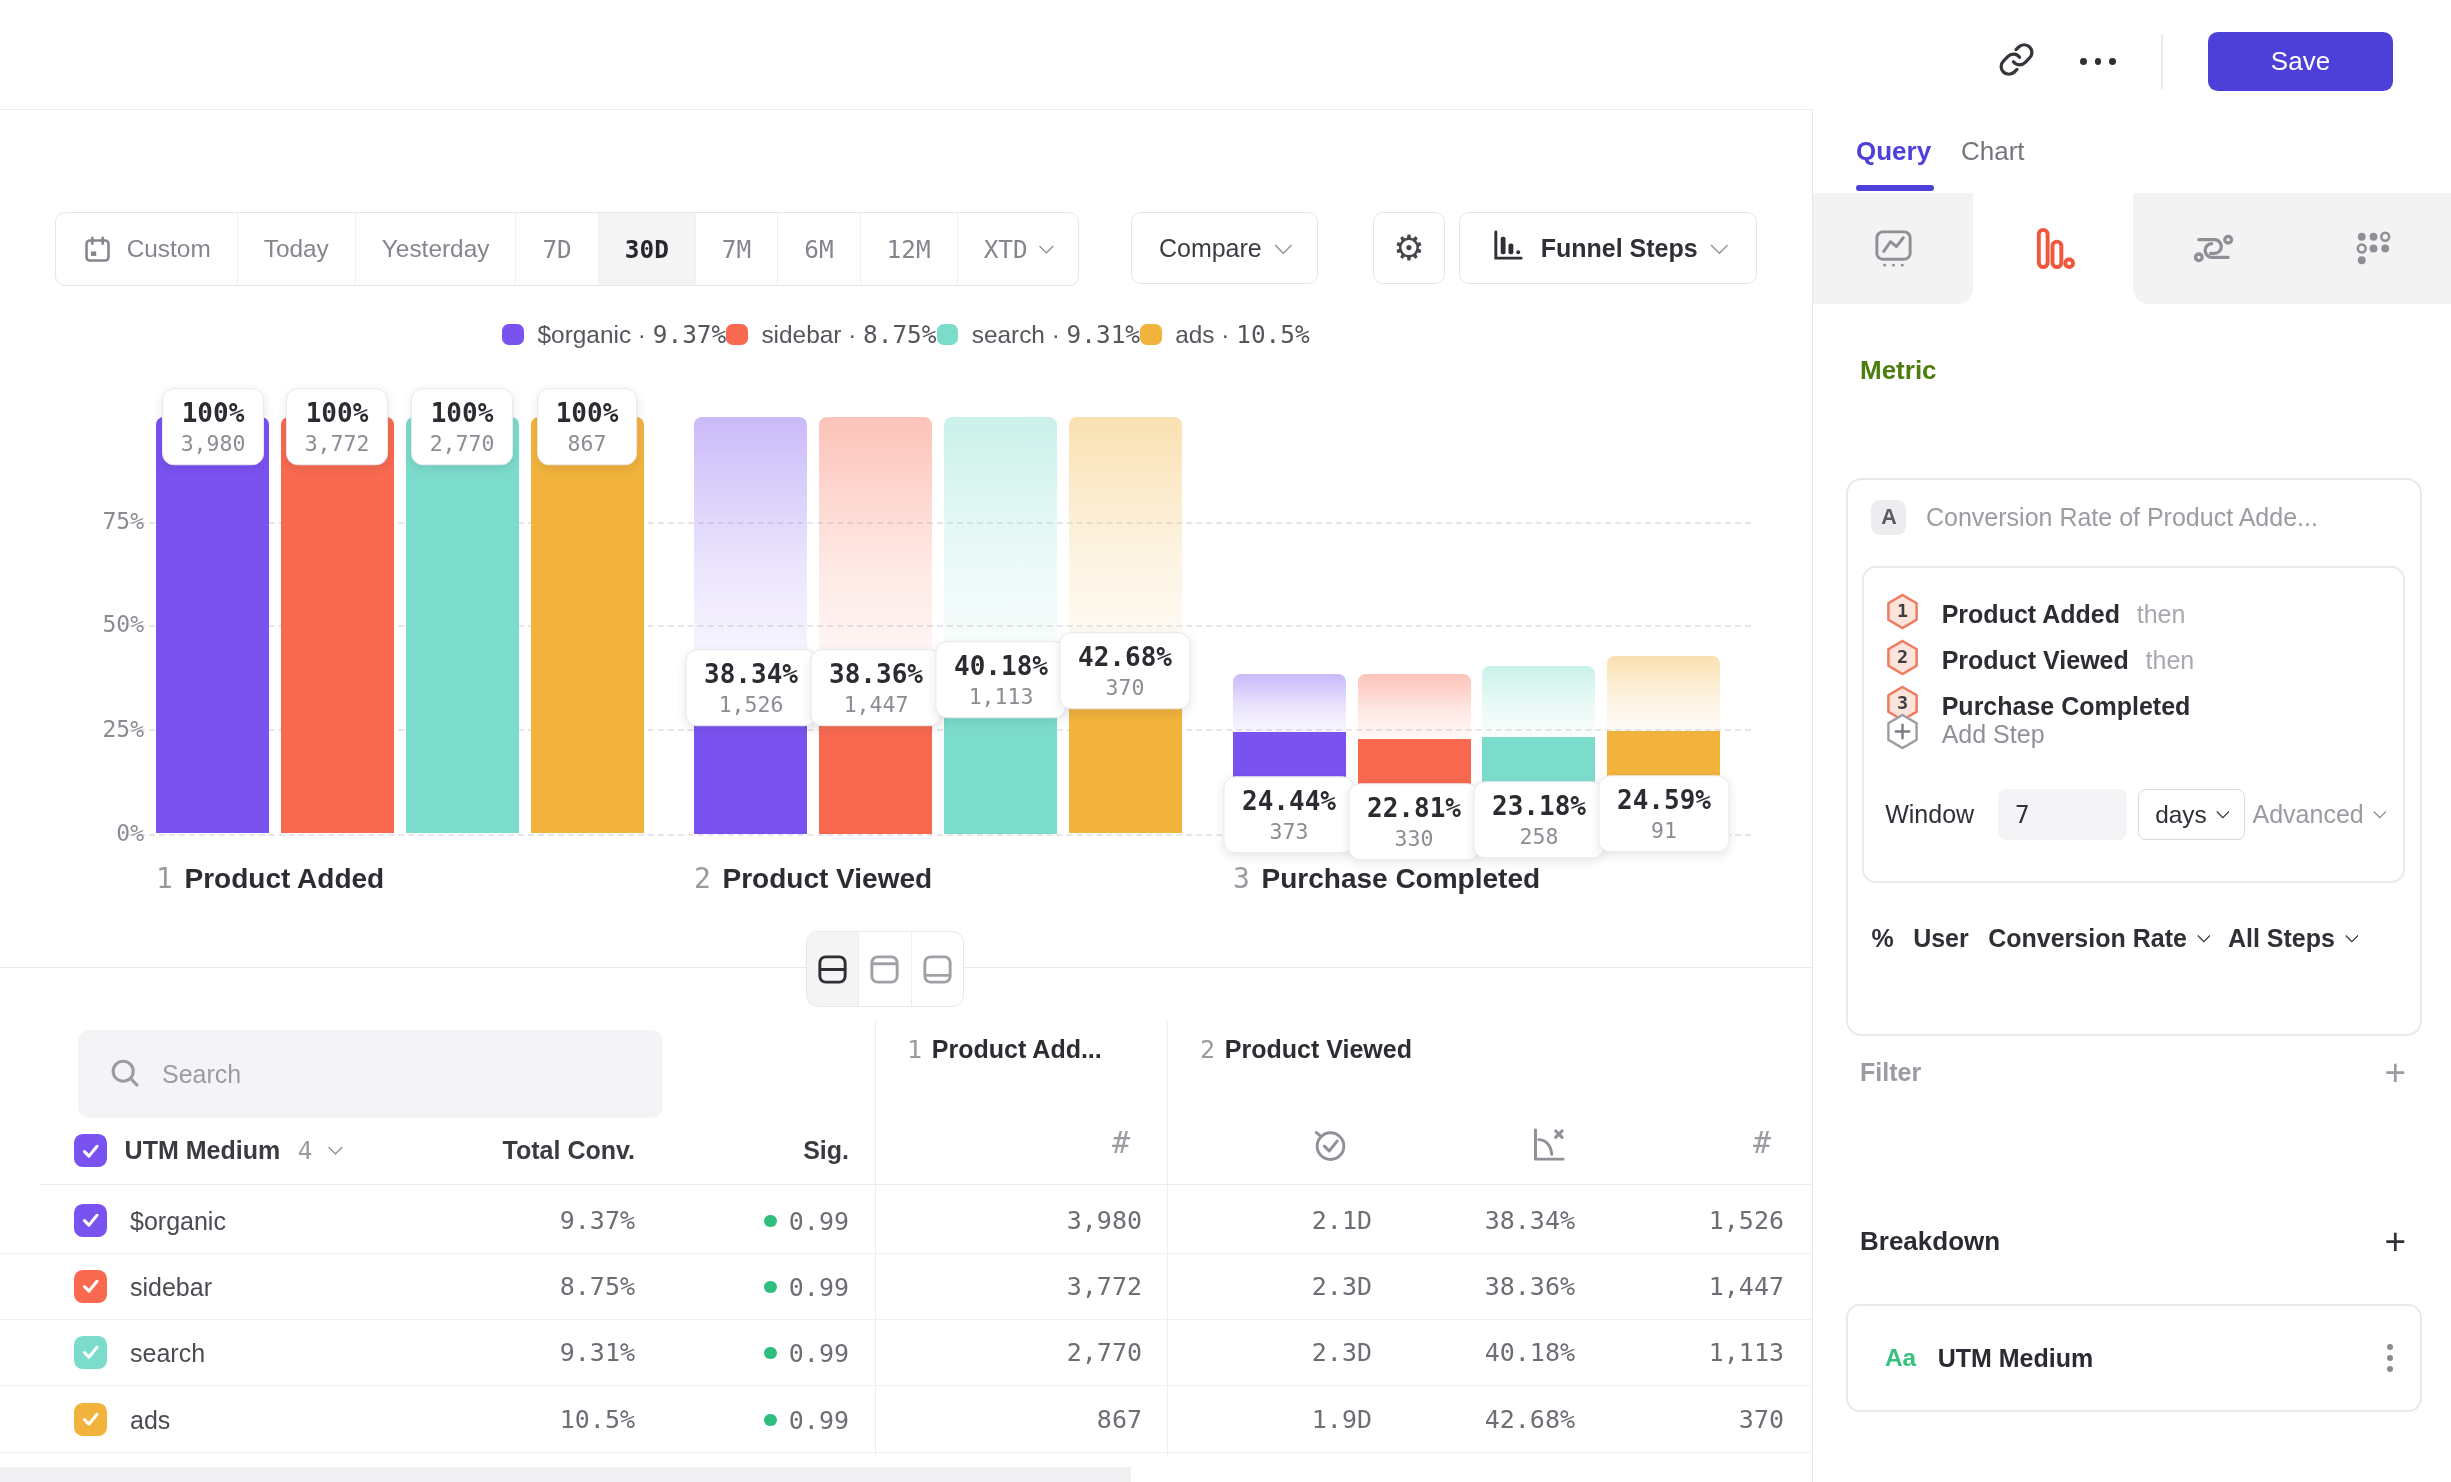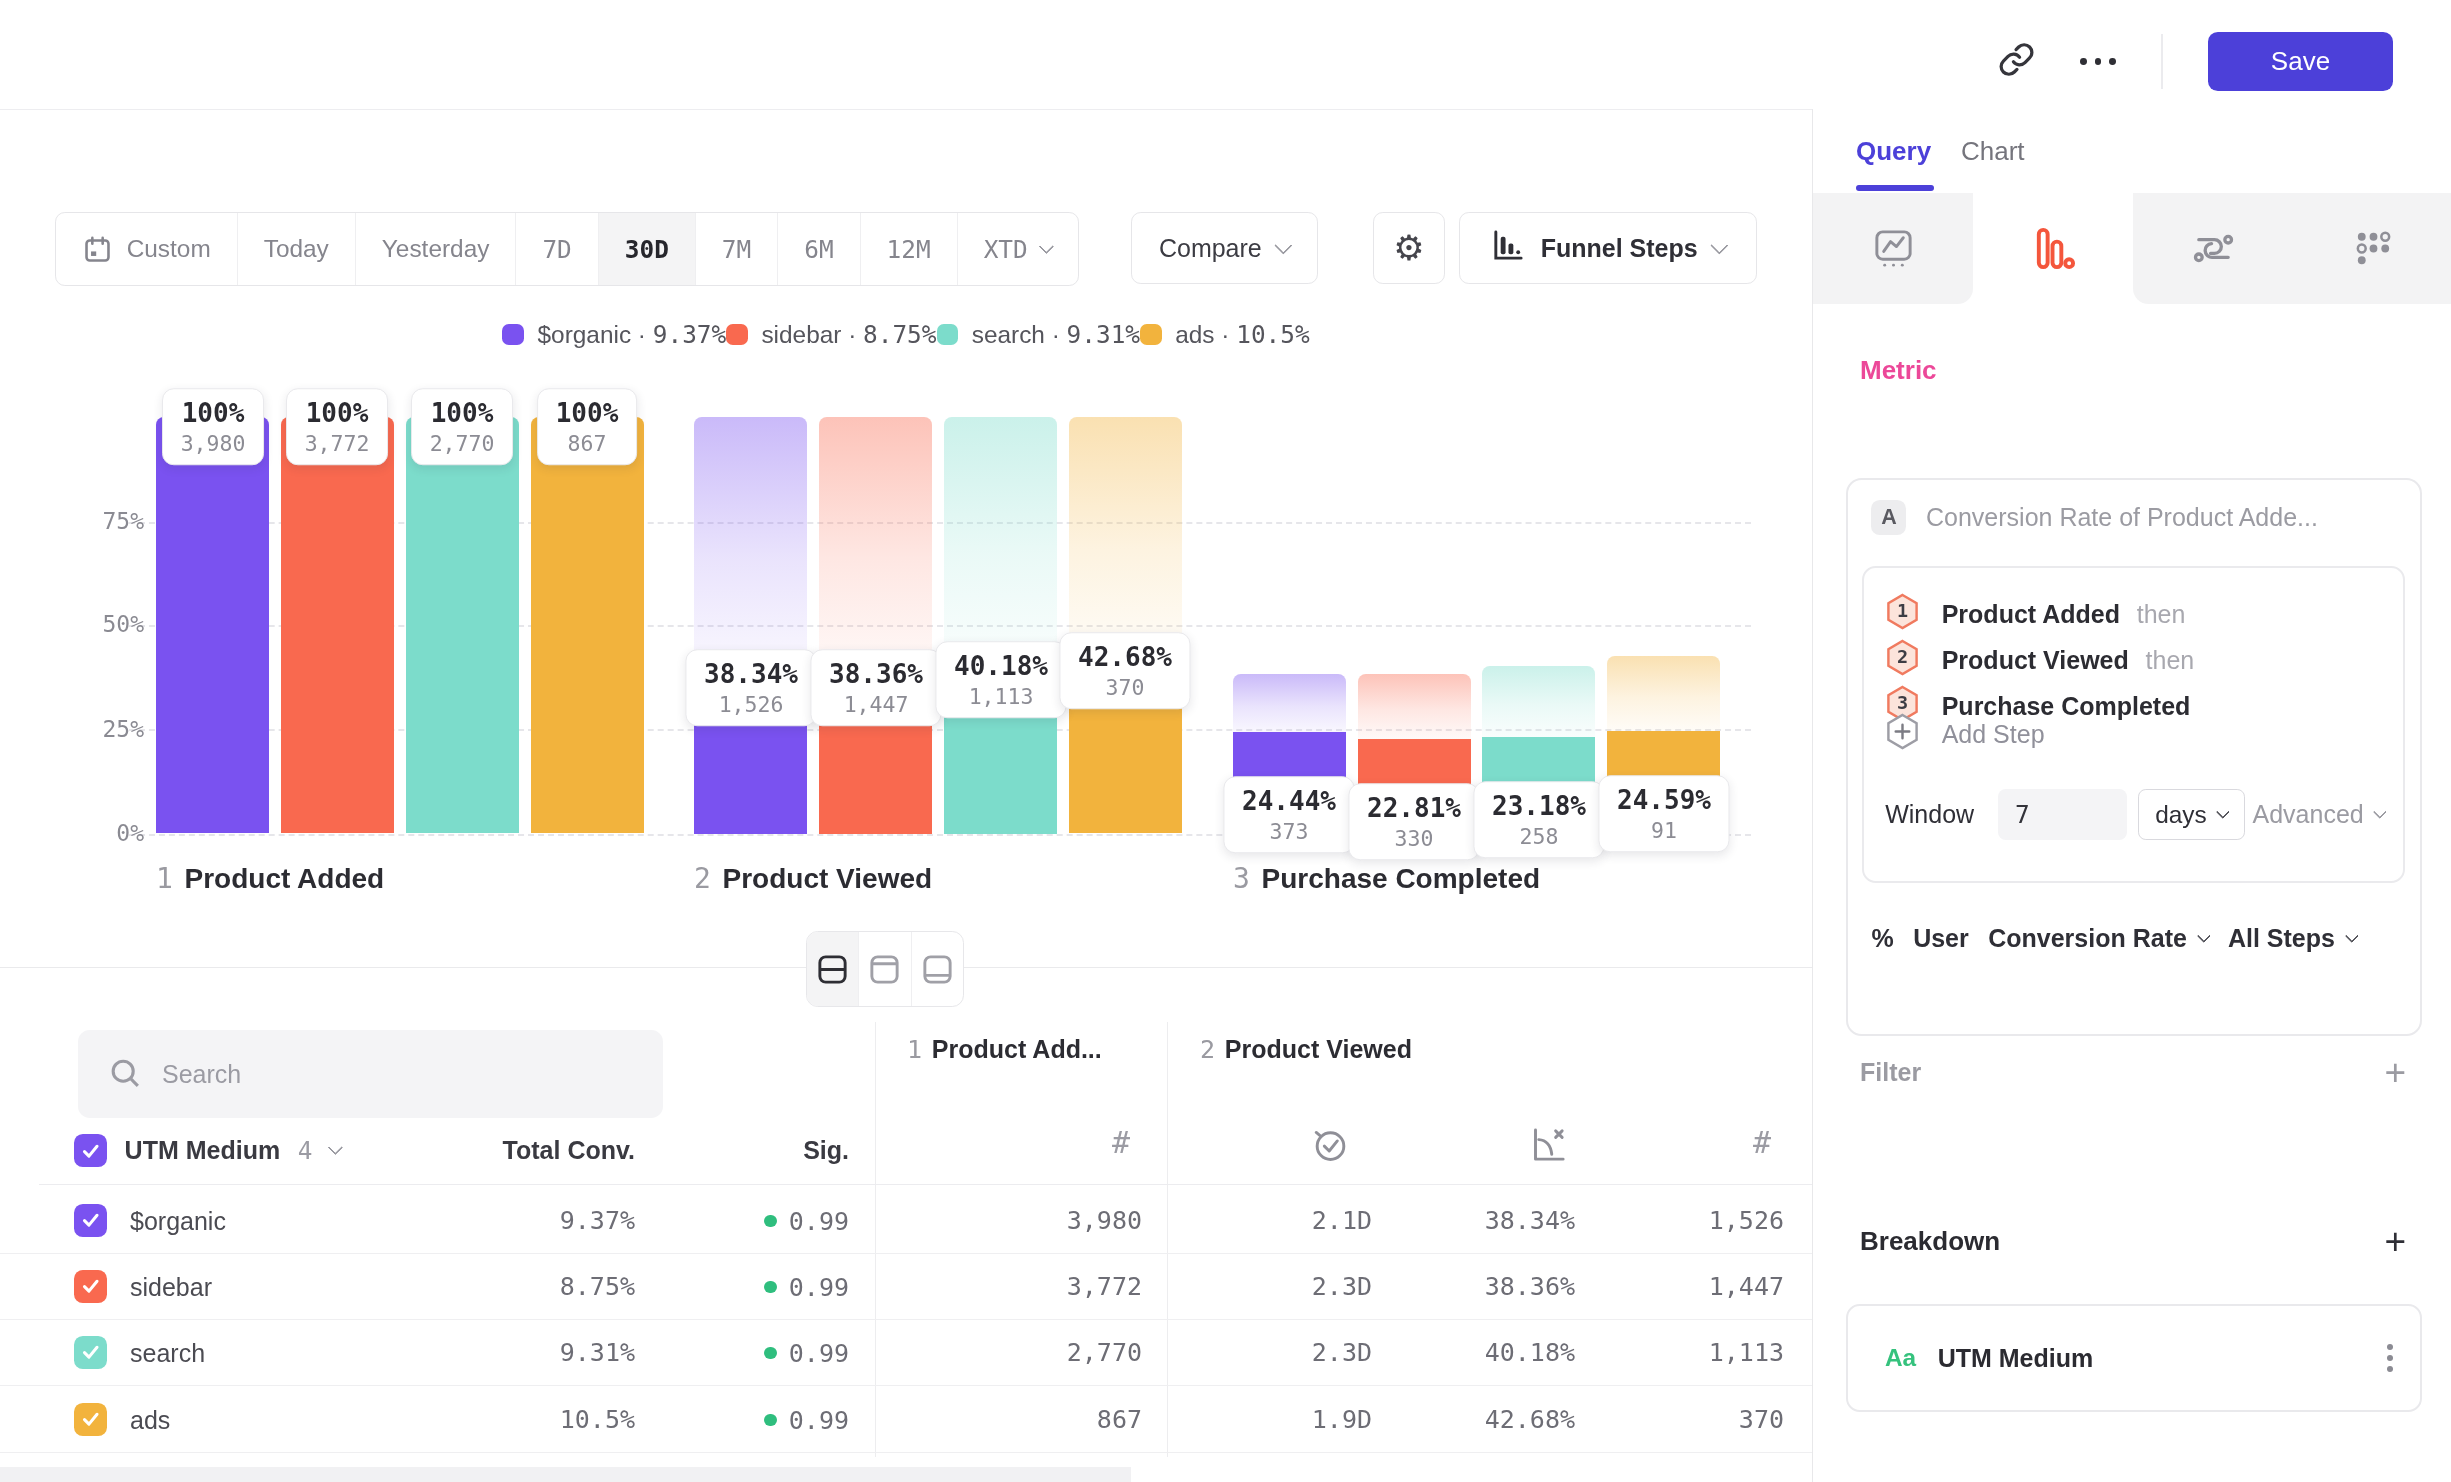--- a/index.html
+++ b/index.html
@@ -92,21 +92,21 @@
   .bottom-strip{position:absolute;left:0;top:1358px;width:1131px;height:15.6px;background:#f1f1f3;}
 
   
   .ptab{position:absolute;top:27px;font-size:26px;}
   .ptab.active{color:#4C40D9;font-weight:bold;}
   .ptab.idle{color:#75757d;}
   .ptab-underline{position:absolute;left:43px;top:76px;width:78px;height:5.9px;border-radius:2.9px;background:#4C40D9;}
   .icon-tabs{position:absolute;left:0;top:84px;width:640px;height:111px;}
   .it-gray{position:absolute;top:0;height:111px;background:#f3f3f4;}
   .it-ico{position:absolute;top:0;width:160px;height:111px;display:flex;align-items:center;justify-content:center;}
-  .p-label{position:absolute;font-weight:bold;color:#ec4899;}
+  .p-label{position:absolute;font-weight:bold;color:#4d7c0f;}
   .metric-card{position:absolute;left:33px;top:369px;width:576px;height:558px;border:2px solid #e9e9ec;border-radius:15.6px;box-sizing:border-box;}
   .m-badge{position:absolute;left:23.4px;top:19.5px;width:35px;height:35px;border-radius:8.8px;background:#ededef;color:#5a5a61;
            font-size:21.5px;font-weight:bold;display:flex;align-items:center;justify-content:center;}
   .m-title{position:absolute;left:78px;top:23.4px;font-size:25px;color:#9b9ba2;white-space:nowrap;}
   .steps-card{position:absolute;left:13.7px;top:86px;width:543px;height:317px;border:2px solid #eaeaed;border-radius:13.7px;box-sizing:border-box;}
   .s-row{position:absolute;left:21.5px;height:46px;display:flex;align-items:center;gap:21.5px;font-size:25px;color:#2c2c32;}
   .s-row b{font-weight:bold;}
   .s-row .then{color:#a8a8af;margin-left:9.8px;}
   .s-row.addstep{color:#90909a;}
   .w-row{position:absolute;left:21.5px;top:218px;width:500px;height:57px;display:flex;align-items:center;}

